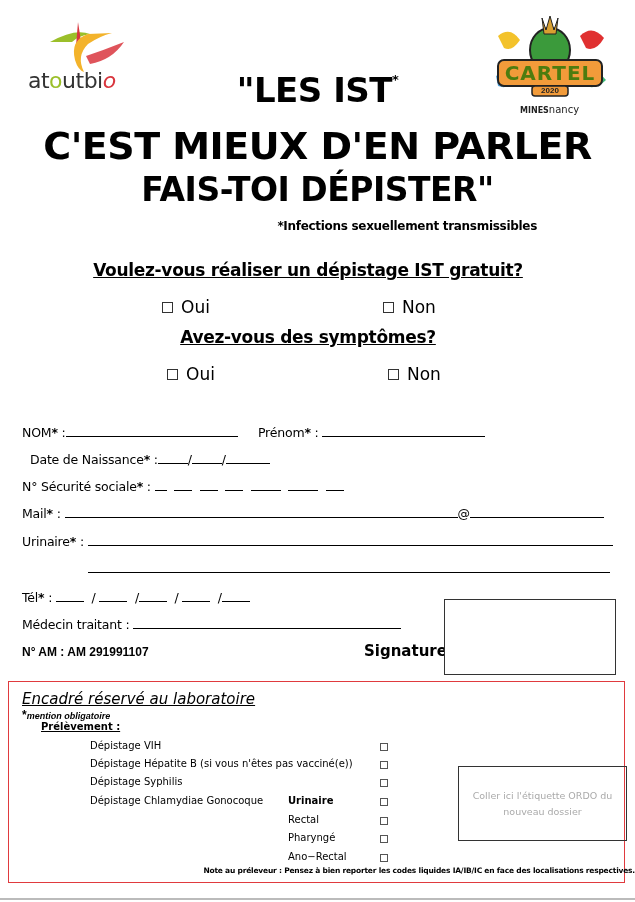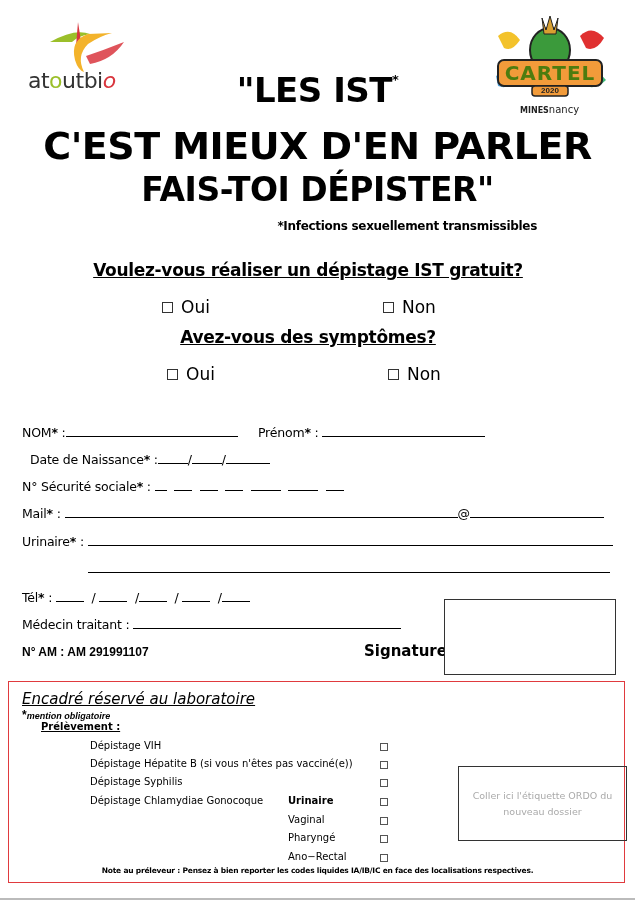--- a/index.html
+++ b/index.html
@@ -23,21 +23,21 @@
   .sig-label { font-weight: bold; font-size: 15px; font-family: "DejaVu Sans", sans-serif; }
   .sig-box { border: 1px solid #333; background: #fff; }
   .mention { font-size: 9px; font-style: italic; font-weight: bold; }
   .mention .star { font-size: 12px; font-style: normal; }
   .lab-frame { left: 8px; top: 681px; width: 617px; height: 202px; border: 1.5px solid #e03a3e; box-sizing: border-box; }
   .lab-title { font-style: italic; text-decoration: underline; font-size: 15px; font-family: "DejaVu Sans", sans-serif; }
   .prelev { font-weight: bold; text-decoration: underline; font-size: 10px; font-family: "DejaVu Sans", sans-serif; }
   .lab-item { font-size: 10px; font-family: "DejaVu Sans", sans-serif; }
   .smallbox { display: inline-block; width: 6px; height: 6px; border: 1px solid #555; background: #fff; }
   .ordo { left: 458px; top: 766px; width: 167px; height: 73px; border: 1px solid #333; color: #aaa; font-size: 9.5px; text-align: center; display: flex; align-items: center; justify-content: center; line-height: 16px; font-family: "DejaVu Sans", sans-serif; }
-  .note { font-size: 7.5px; font-weight: bold; font-family: "DejaVu Sans", sans-serif; letter-spacing: -0.2px; left: 0; width: 635px; text-align: center; }
+  .note { font-size: 7.5px; font-weight: bold; font-family: "DejaVu Sans", sans-serif; letter-spacing: -0.2px; left: 0; width: 635px; text-align: right; }
   .bottom-rule { left: 0; top: 898px; width: 635px; height: 2px; background: #bbb; }
 </style>
 </head>
 <body>
 
 <div class="abs" style="left:20px; top:20px; width:140px; height:80px;">
   <svg width="140" height="80" viewBox="0 0 140 80" style="position:absolute;left:0;top:0;">
     <path d="M30 22 Q55 8 70 14 Q58 16 52 22 Z" fill="#9bbf2a"></path>
     <path d="M58 2 L62 28 L56 26 Z" fill="#d9363e"></path>
     <path d="M68 14 Q50 20 55 40 Q58 50 64 52 Q56 36 68 24 Q80 16 92 13 Z" fill="#f3b32b"></path>
@@ -141,21 +141,21 @@
 <div class="abs lab-item" style="left:90px; top:758px;"><span>Dépistage Hépatite B (si vous n'êtes pas vacciné(e))</span></div>
 <span class="abs smallbox" style="left:380px; top:761px;"></span>
 
 <div class="abs lab-item" style="left:90px; top:776px;"><span>Dépistage Syphilis</span></div>
 <span class="abs smallbox" style="left:380px; top:779px;"></span>
 
 <div class="abs lab-item" style="left:90px; top:795px;"><span>Dépistage Chlamydiae Gonocoque</span></div>
 <div class="abs lab-item" style="left:288px; top:795px;font-weight:bold;">Urinaire</div>
 <span class="abs smallbox" style="left:380px; top:798px;"></span>
 
-<div class="abs lab-item" style="left:288px; top:814px;">Vaginal</div>
+<div class="abs lab-item" style="left:288px; top:814px;">Rectal</div>
 <span class="abs smallbox" style="left:380px; top:817px;"></span>
 
 <div class="abs lab-item" style="left:288px; top:832px;">Pharyngé</div>
 <span class="abs smallbox" style="left:380px; top:835px;"></span>
 
 <div class="abs lab-item" style="left:288px; top:851px;">Ano−Rectal</div>
 <span class="abs smallbox" style="left:380px; top:854px;"></span>
 
 <div class="abs ordo">
     <span style="width:150px;">Coller ici l'étiquette ORDO du nouveau dossier</span>

